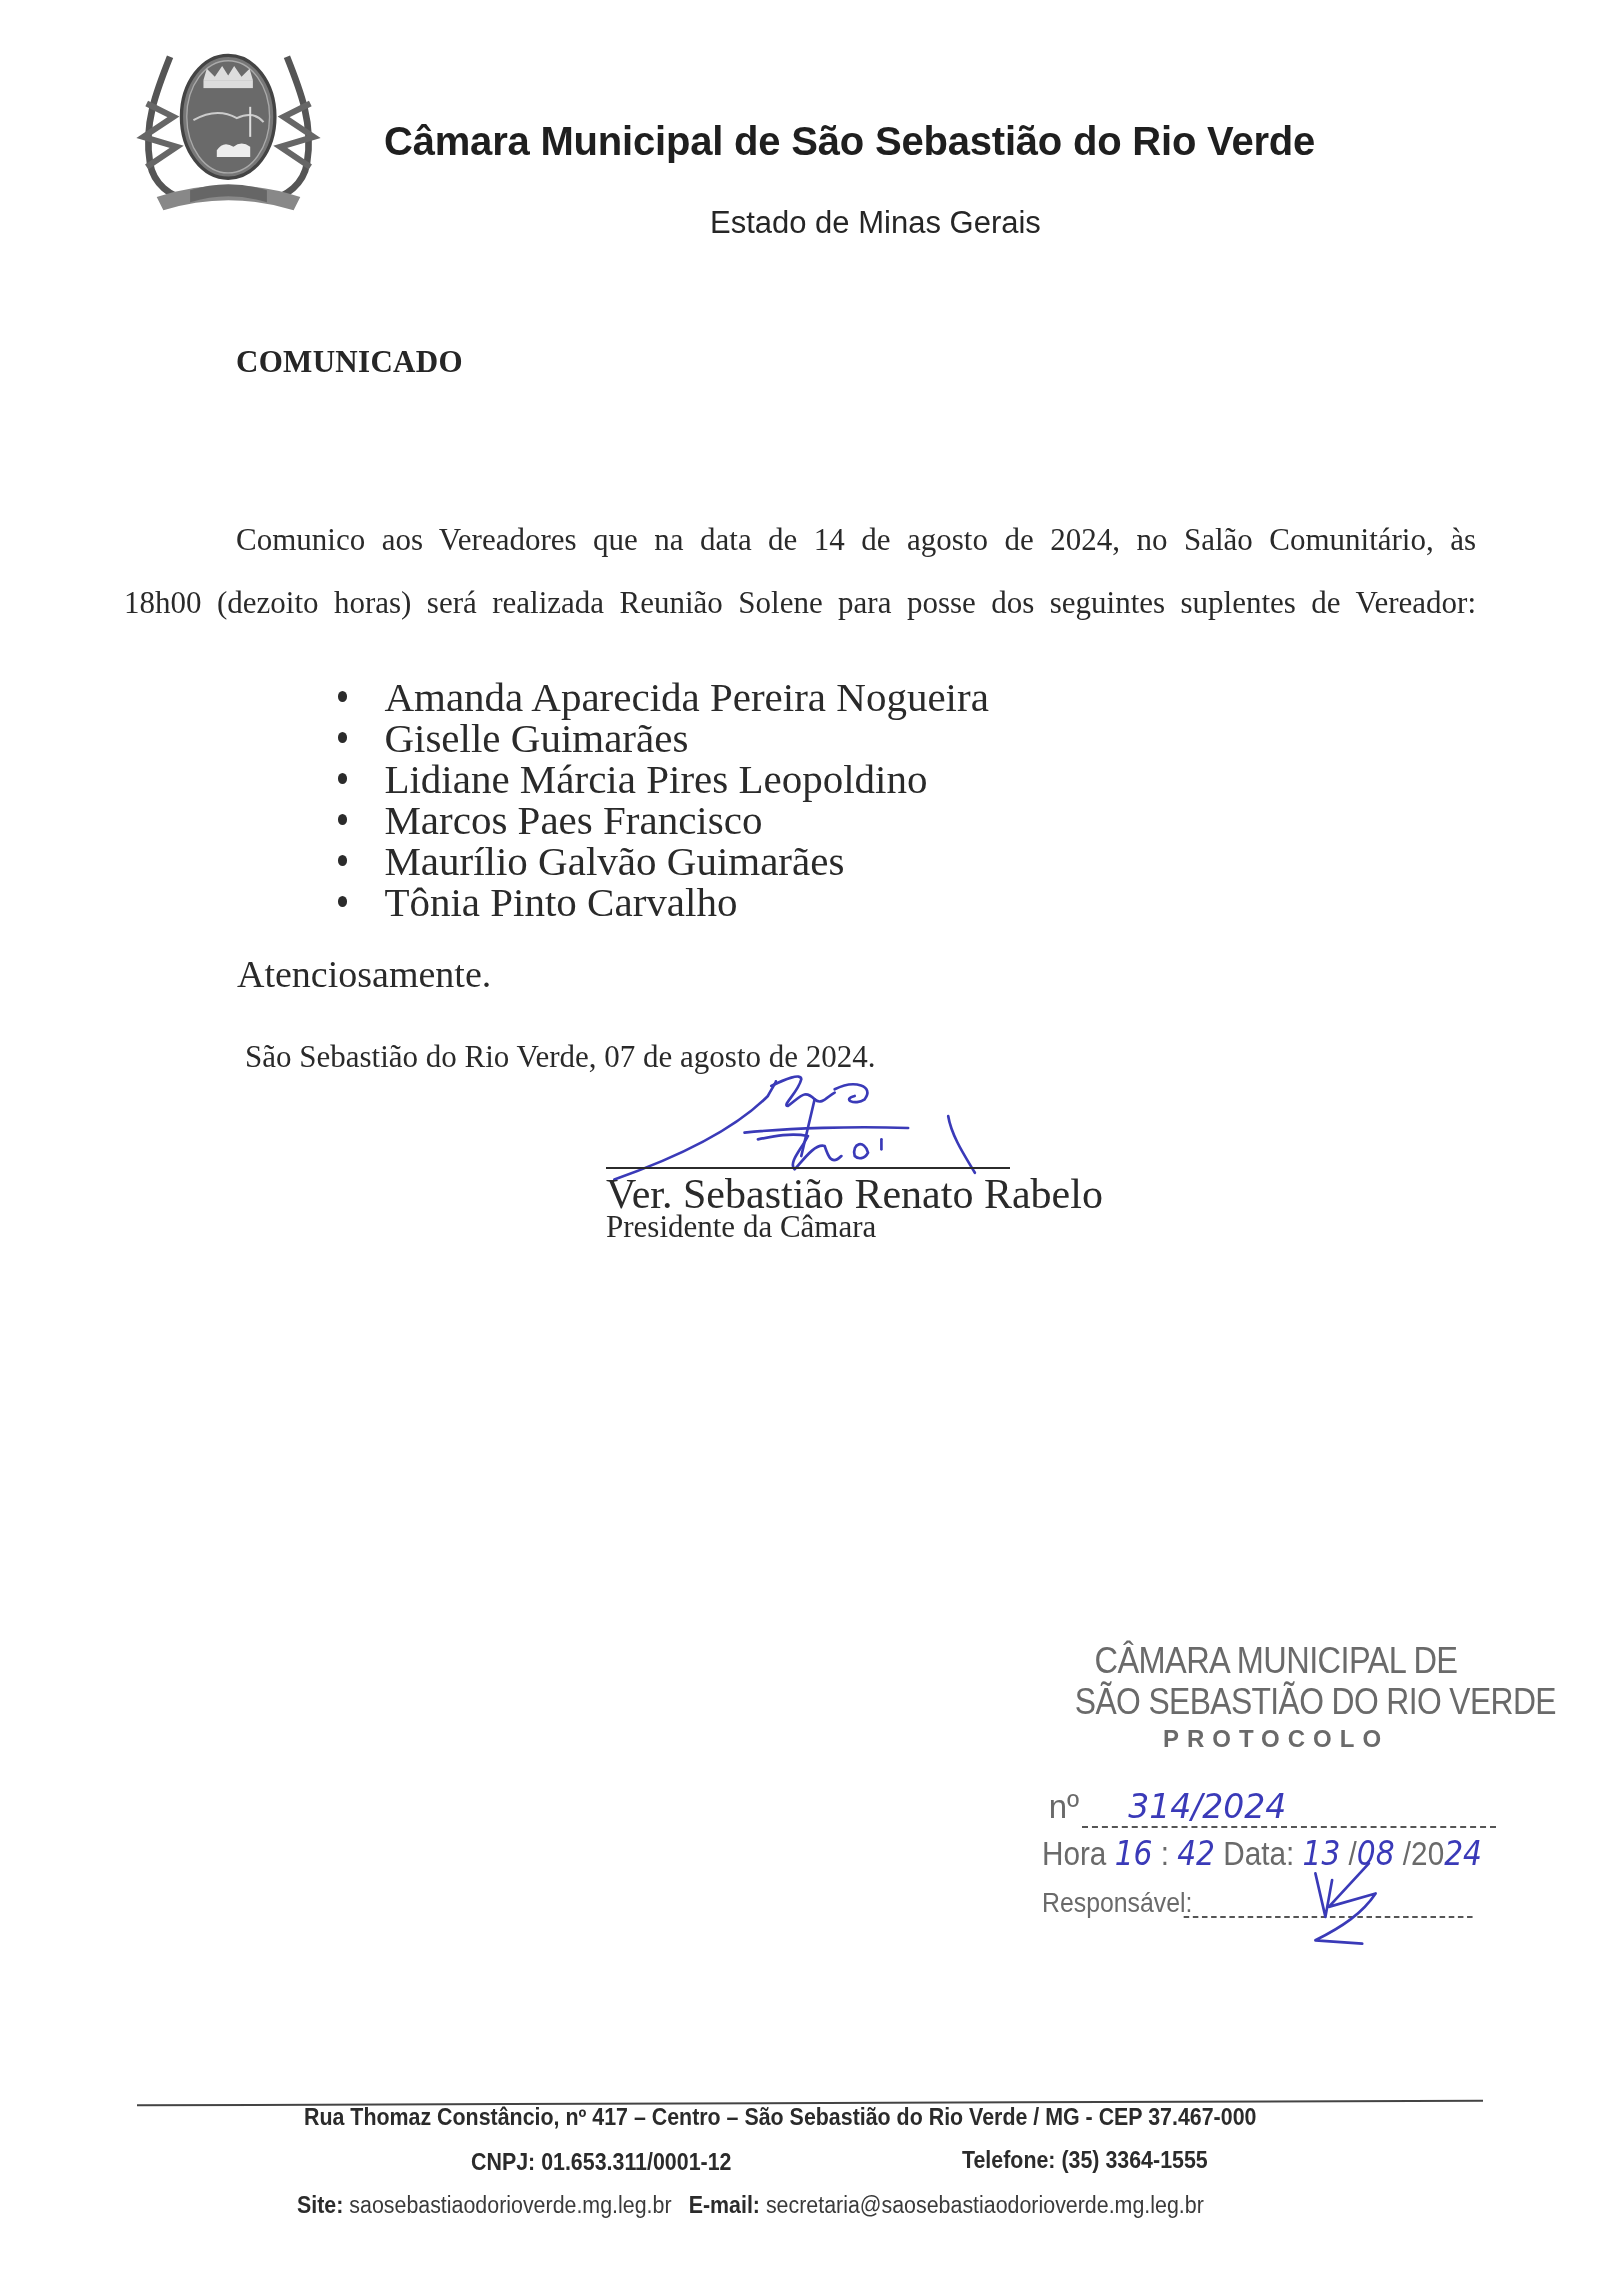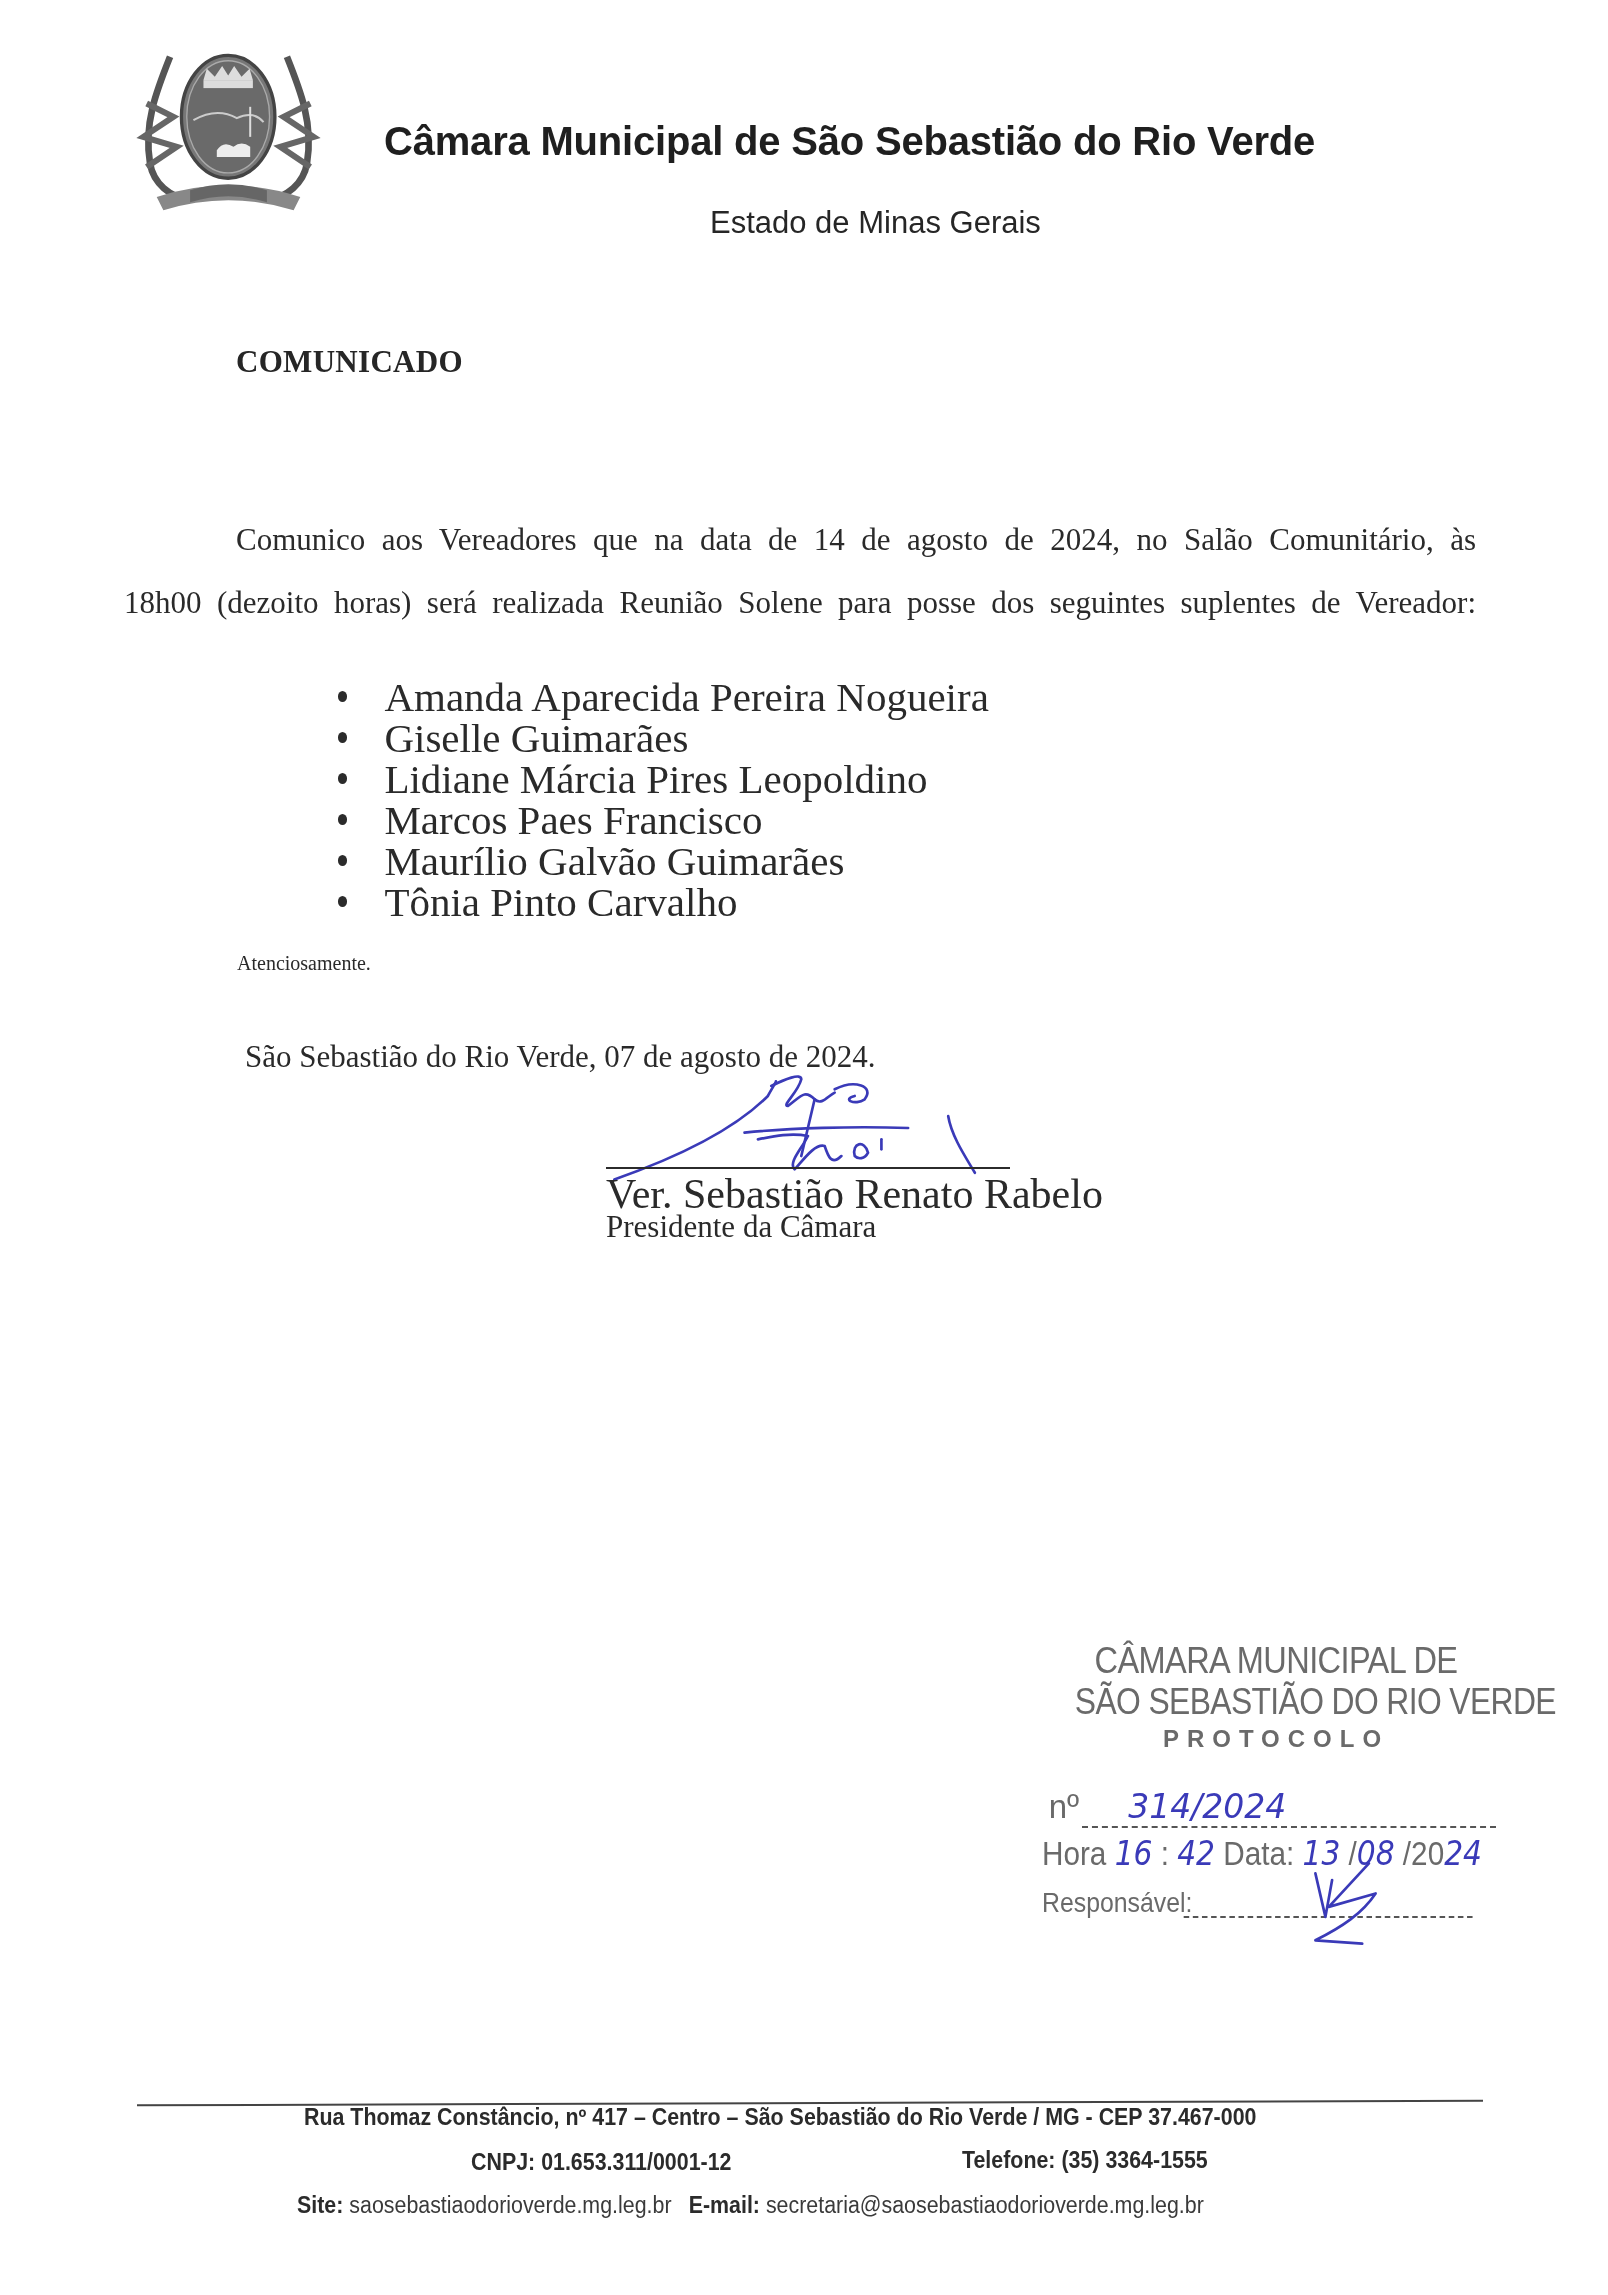--- a/index.html
+++ b/index.html
@@ -16,21 +16,21 @@
   #doc-heading { left: 236px; top: 344px; font-size: 31px; font-weight: bold; color: #262626; letter-spacing: 0.3px; }
 
   .para { font-size: 31px; color: #2a2a2a; white-space: nowrap; }
   #para-l1 { left: 236px; top: 522px; width: 1240px; text-align: justify; text-align-last: justify; }
   #para-l2 { left: 124px; top: 585px; width: 1352px; text-align: justify; text-align-last: justify; }
 
   #list { left: 334px; top: 676px; margin: 0; padding: 0; list-style: none; }
   #list li { height: 41px; display: flex; align-items: center; font-size: 41px; color: #2a2a2a; white-space: nowrap; }
   #list .bullet { display: inline-block; width: 9.4px; height: 10.7px; border-radius: 50%; background: #2b2b2b; margin-left: 4px; margin-right: 37px; }
 
-  #closing { left: 237px; top: 952px; font-size: 20px; color: #2a2a2a; }
+  #closing { left: 237px; top: 952px; font-size: 38px; color: #2a2a2a; }
   #place-date { left: 237px; top: 1039px; font-size: 31px; color: #2a2a2a; white-space: nowrap; margin-left: 8px; }
 
   #signature { left: 601px; top: 1069px; width: 454px; height: 114px; }
   #sig-line { left: 606px; top: 1167px; width: 404px; height: 2px; background: #2b2b2b; }
   #signer-name { left: 606px; top: 1170px; width: 404px; text-align: center; font-size: 42px; color: #2a2a2a; white-space: nowrap; }
   #signer-role { left: 606px; top: 1209px; width: 404px; text-align: left; font-size: 31px; color: #2a2a2a; white-space: nowrap; }
 
   #stamp { left: 1042px; top: 1640px; width: 468px; height: 321px; color: #6a6a6a; }
   #stamp .st-line { position: absolute; left: 0; width: 468px; text-align: center; white-space: nowrap; }
   #stamp-l1 { top: 0px; font-size: 37px; letter-spacing: -0.7px; transform: scaleX(0.88); }

